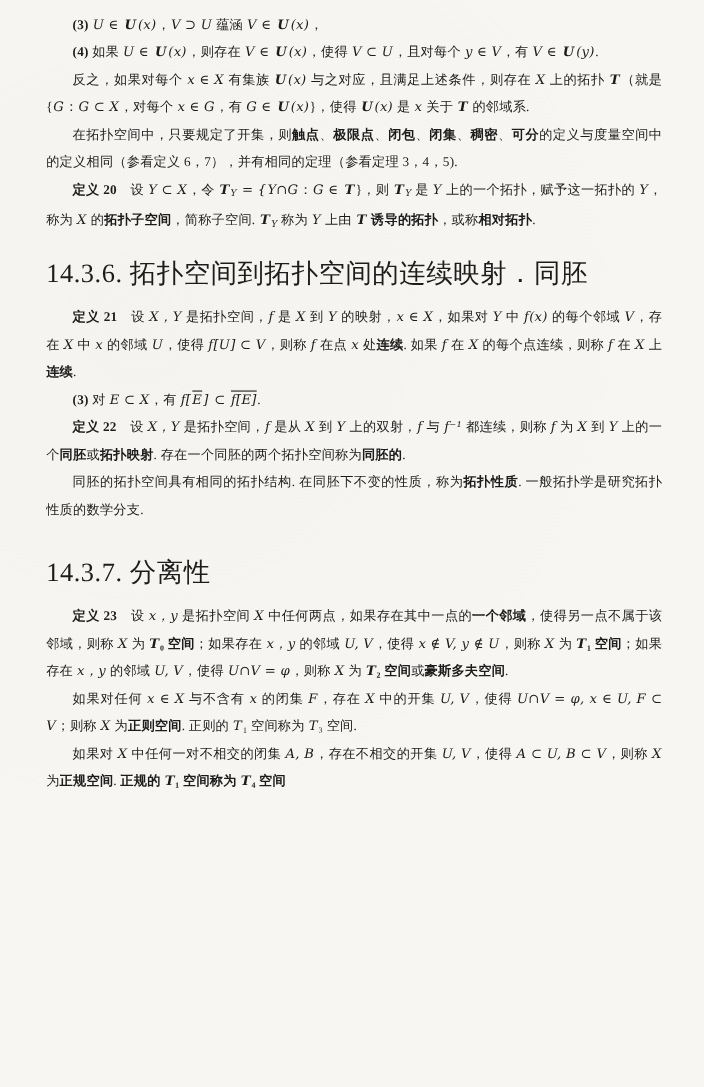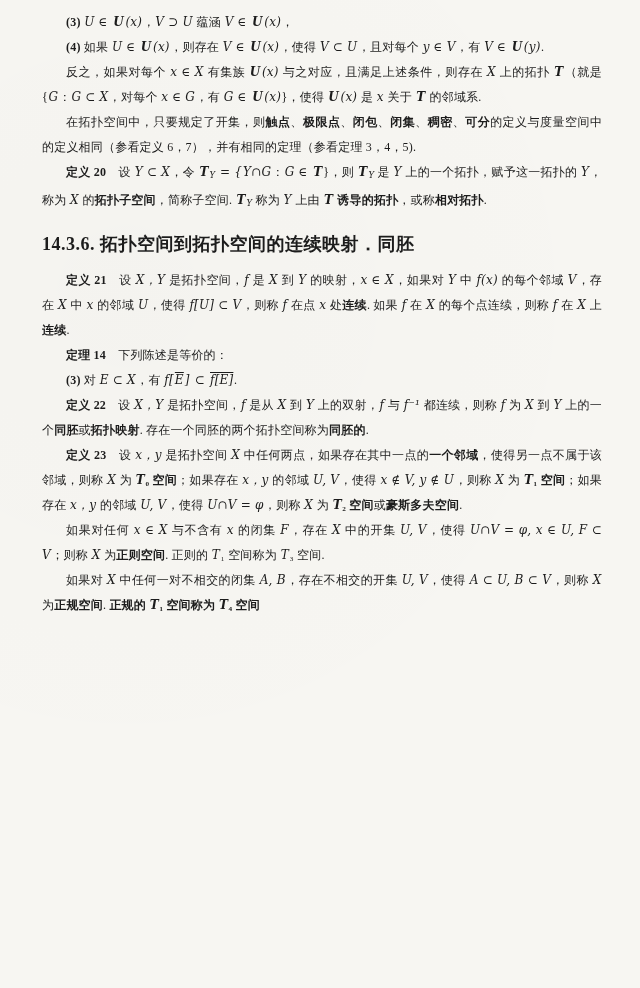--- a/index.html
+++ b/index.html
@@ -21,22 +21,22 @@
   .para{
     margin:0;
     font-size:12px;
     line-height:25px;
     text-align:justify;
     text-indent:2em;
     letter-spacing:0.2px;
   }
   .heading{
     margin:16px 0 12px 0;
-    font-size:18px;
-    font-weight:bold;
+    font-size:24px;
+    font-weight:normal;
     letter-spacing:0.5px;
   }
   .heading.sp{margin-top:28px;}
   .txt{font-style:normal;}
   .math{font-style:italic;font-family:"DejaVu Serif",serif;padding:0 0.5px;}
   .scr{font-style:italic;font-weight:bold;font-family:"DejaVu Serif",serif;padding:0 1px;}
   .bold{font-weight:bold;}
   .math.bold{font-weight:bold;}
   .ol{text-decoration:overline;}
   .sub{font-style:italic;font-size:0.7em;vertical-align:-0.25em;font-family:"DejaVu Serif",serif;}
@@ -46,21 +46,22 @@
 
 <div class="page">
   <div>
       <p class="para"><span class="bold">(3) </span><span class="math">U ∈ </span><span class="scr">U</span><span class="math">(x)</span><span class="txt">，</span><span class="math">V ⊃ U</span><span class="txt"> 蕴涵 </span><span class="math">V ∈ </span><span class="scr">U</span><span class="math">(x)</span><span class="txt">，</span></p>
       <p class="para"><span class="bold">(4) </span><span class="txt">如果 </span><span class="math">U ∈ </span><span class="scr">U</span><span class="math">(x)</span><span class="txt">，则存在 </span><span class="math">V ∈ </span><span class="scr">U</span><span class="math">(x)</span><span class="txt">，使得 </span><span class="math">V ⊂ U</span><span class="txt">，且对每个 </span><span class="math">y ∈ V</span><span class="txt">，有 </span><span class="math">V ∈ </span><span class="scr">U</span><span class="math">(y)</span><span class="txt">.</span></p>
       <p class="para"><span class="txt">反之，如果对每个 </span><span class="math">x ∈ X</span><span class="txt"> 有集族 </span><span class="scr">U</span><span class="math">(x)</span><span class="txt"> 与之对应，且满足上述条件，则存在 </span><span class="math">X</span><span class="txt"> 上的拓扑 </span><span class="scr">T</span><span class="txt">（就是 {</span><span class="math">G</span><span class="txt">：</span><span class="math">G ⊂ X</span><span class="txt">，对每个 </span><span class="math">x ∈ G</span><span class="txt">，有 </span><span class="math">G ∈ </span><span class="scr">U</span><span class="math">(x)</span><span class="txt">}，使得 </span><span class="scr">U</span><span class="math">(x)</span><span class="txt"> 是 </span><span class="math">x</span><span class="txt"> 关于 </span><span class="scr">T</span><span class="txt"> 的邻域系.</span></p>
       <p class="para"><span class="txt">在拓扑空间中，只要规定了开集，则</span><span class="bold">触点</span><span class="txt">、</span><span class="bold">极限点</span><span class="txt">、</span><span class="bold">闭包</span><span class="txt">、</span><span class="bold">闭集</span><span class="txt">、</span><span class="bold">稠密</span><span class="txt">、</span><span class="bold">可分</span><span class="txt">的定义与度量空间中的定义相同（参看定义 6，7），并有相同的定理（参看定理 3，4，5).</span></p>
       <p class="para"><span class="bold">定义 20</span><span class="txt">　设 </span><span class="math">Y ⊂ X</span><span class="txt">，令 </span><span class="scr">T</span><span class="sub">Y</span><span class="math"> = {</span><span class="math">Y∩G</span><span class="txt">：</span><span class="math">G ∈ </span><span class="scr">T</span><span class="txt">}，则 </span><span class="scr">T</span><span class="sub">Y</span><span class="txt"> 是 </span><span class="math">Y</span><span class="txt"> 上的一个拓扑，赋予这一拓扑的 </span><span class="math">Y</span><span class="txt">，称为 </span><span class="math">X</span><span class="txt"> 的</span><span class="bold">拓扑子空间</span><span class="txt">，简称子空间. </span><span class="scr">T</span><span class="sub">Y</span><span class="txt"> 称为 </span><span class="math">Y</span><span class="txt"> 上由 </span><span class="scr">T</span><span class="txt"> </span><span class="bold">诱导的拓扑</span><span class="txt">，或称</span><span class="bold">相对拓扑</span><span class="txt">.</span></p>
       <h2 class="heading"><span class="txt">14.3.6. 拓扑空间到拓扑空间的连续映射．同胚</span></h2>
       <p class="para"><span class="bold">定义 21</span><span class="txt">　设 </span><span class="math">X，Y</span><span class="txt"> 是拓扑空间，</span><span class="math">f</span><span class="txt"> 是 </span><span class="math">X</span><span class="txt"> 到 </span><span class="math">Y</span><span class="txt"> 的映射，</span><span class="math">x ∈ X</span><span class="txt">，如果对 </span><span class="math">Y</span><span class="txt"> 中 </span><span class="math">f(x)</span><span class="txt"> 的每个邻域 </span><span class="math">V</span><span class="txt">，存在 </span><span class="math">X</span><span class="txt"> 中 </span><span class="math">x</span><span class="txt"> 的邻域 </span><span class="math">U</span><span class="txt">，使得 </span><span class="math">f[U] ⊂ V</span><span class="txt">，则称 </span><span class="math">f</span><span class="txt"> 在点 </span><span class="math">x</span><span class="txt"> 处</span><span class="bold">连续</span><span class="txt">. 如果 </span><span class="math">f</span><span class="txt"> 在 </span><span class="math">X</span><span class="txt"> 的每个点连续，则称 </span><span class="math">f</span><span class="txt"> 在 </span><span class="math">X</span><span class="txt"> 上</span><span class="bold">连续</span><span class="txt">.</span></p>
-      <p class="para"><span class="bold">定理 14</span><span class="txt">　下列陈述是等价的：</span></p>
       <p class="para"><span class="bold">(3) </span><span class="txt">对 </span><span class="math">E ⊂ X</span><span class="txt">，有 </span><span class="math">f[</span><span class="math ol">E</span><span class="math">]</span><span class="math"> ⊂ </span><span class="math ol">f[E]</span><span class="txt">.</span></p>
       <p class="para"><span class="bold">定义 22</span><span class="txt">　设 </span><span class="math">X，Y</span><span class="txt"> 是拓扑空间，</span><span class="math">f</span><span class="txt"> 是从 </span><span class="math">X</span><span class="txt"> 到 </span><span class="math">Y</span><span class="txt"> 上的双射，</span><span class="math">f</span><span class="txt"> 与 </span><span class="math">f⁻¹</span><span class="txt"> 都连续，则称 </span><span class="math">f</span><span class="txt"> 为 </span><span class="math">X</span><span class="txt"> 到 </span><span class="math">Y</span><span class="txt"> 上的一个</span><span class="bold">同胚</span><span class="txt">或</span><span class="bold">拓扑映射</span><span class="txt">. 存在一个同胚的两个拓扑空间称为</span><span class="bold">同胚的</span><span class="txt">.</span></p>
+      <p class="para"><span class="txt">同胚的拓扑空间具有相同的拓扑结构. 在同胚下不变的性质，称为</span><span class="bold">拓扑性质</span><span class="txt">. 一般拓扑学是研究拓扑性质的数学分支.</span></p>
+      <h2 class="heading sp"><span class="txt">14.3.7. 分离性</span></h2>
       <p class="para"><span class="bold">定义 23</span><span class="txt">　设 </span><span class="math">x，y</span><span class="txt"> 是拓扑空间 </span><span class="math">X</span><span class="txt"> 中任何两点，如果存在其中一点的</span><span class="bold">一个邻域</span><span class="txt">，使得另一点不属于该邻域，则称 </span><span class="math">X</span><span class="txt"> 为 </span><span class="math bold">T</span><span class="bold">₀</span><span class="bold"> 空间</span><span class="txt">；如果存在 </span><span class="math">x，y</span><span class="txt"> 的邻域 </span><span class="math">U, V</span><span class="txt">，使得 </span><span class="math">x ∉ V, y ∉ U</span><span class="txt">，则称 </span><span class="math">X</span><span class="txt"> 为 </span><span class="math bold">T</span><span class="bold">₁</span><span class="bold"> 空间</span><span class="txt">；如果存在 </span><span class="math">x，y</span><span class="txt"> 的邻域 </span><span class="math">U, V</span><span class="txt">，使得 </span><span class="math">U∩V = φ</span><span class="txt">，则称 </span><span class="math">X</span><span class="txt"> 为 </span><span class="math bold">T</span><span class="bold">₂</span><span class="bold"> 空间</span><span class="txt">或</span><span class="bold">豪斯多夫空间</span><span class="txt">.</span></p>
       <p class="para"><span class="txt">如果对任何 </span><span class="math">x ∈ X</span><span class="txt"> 与不含有 </span><span class="math">x</span><span class="txt"> 的闭集 </span><span class="math">F</span><span class="txt">，存在 </span><span class="math">X</span><span class="txt"> 中的开集 </span><span class="math">U, V</span><span class="txt">，使得 </span><span class="math">U∩V = φ, x ∈ U, F ⊂ V</span><span class="txt">；则称 </span><span class="math">X</span><span class="txt"> 为</span><span class="bold">正则空间</span><span class="txt">. 正则的 </span><span class="math">T</span><span class="txt">₁</span><span class="txt"> 空间称为 </span><span class="math">T</span><span class="txt">₃</span><span class="txt"> 空间.</span></p>
       <p class="para"><span class="txt">如果对 </span><span class="math">X</span><span class="txt"> 中任何一对不相交的闭集 </span><span class="math">A, B</span><span class="txt">，存在不相交的开集 </span><span class="math">U, V</span><span class="txt">，使得 </span><span class="math">A ⊂ U, B ⊂ V</span><span class="txt">，则称 </span><span class="math">X</span><span class="txt"> 为</span><span class="bold">正规空间</span><span class="txt">. </span><span class="bold">正规的 </span><span class="math bold">T</span><span class="bold">₁</span><span class="bold"> 空间称为 </span><span class="math bold">T</span><span class="bold">₄</span><span class="bold"> 空间</span></p>
     </div>
 
 </div>
 
 </body></html>

